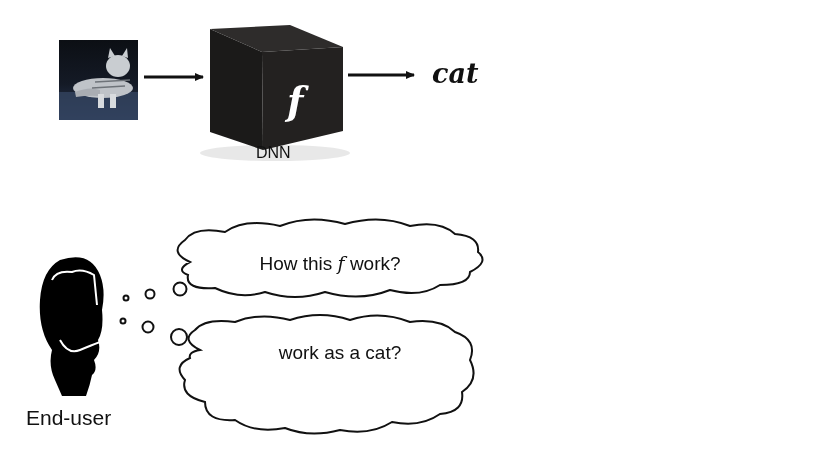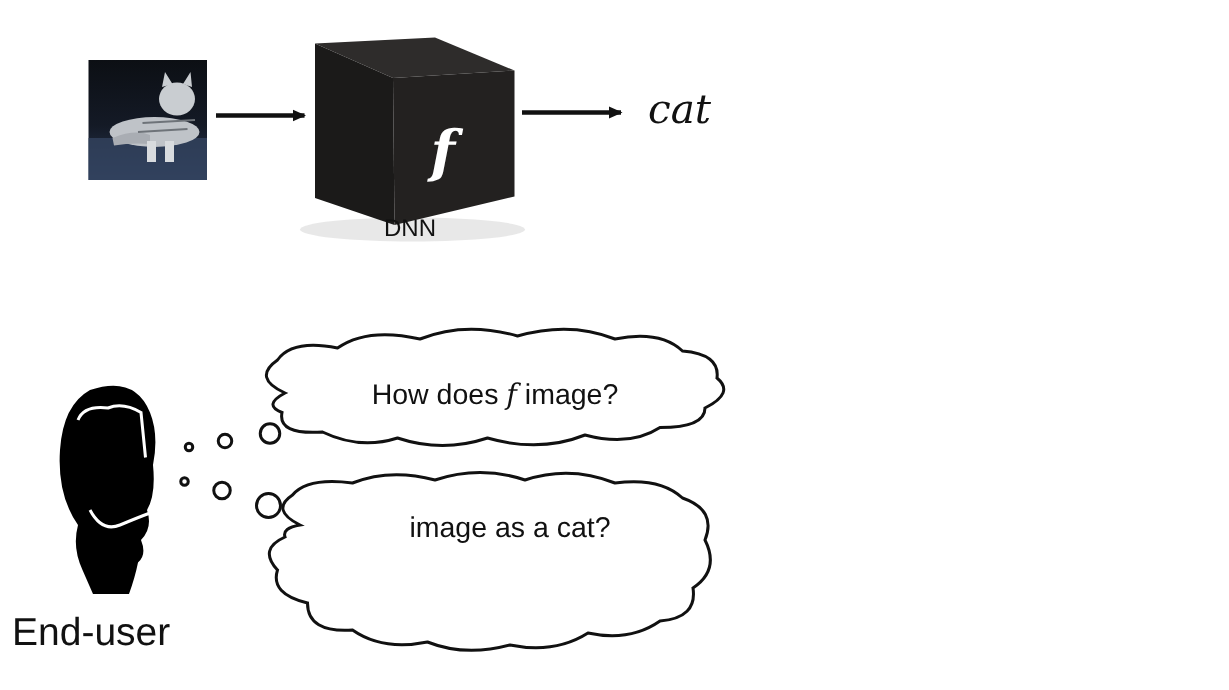--- a/index.html
+++ b/index.html
@@ -1,20 +1,20 @@
 <!DOCTYPE html>
 <html><head>
 <meta charset="utf-8">
 <style>
   html, body { margin:0; padding:0; background:#ffffff; }
   body { width:819px; height:460px; position:relative; overflow:hidden; font-family:"Liberation Sans", sans-serif; }
   .abs { position:absolute; }
   svg.full { position:absolute; left:0; top:0; }
   .lbl { position:absolute; color:#111; font-family:"Liberation Sans", sans-serif; }
-  .cat-out { font-family:"DejaVu Serif", serif; font-style:italic; font-weight:normal; font-size:27px; }
+  .cat-out { font-family:"DejaVu Serif", serif; font-style:italic; font-weight:bold; font-size:27px; }
   .bubble-text { font-size:19px; text-align:center; line-height:24px; color:#111; }
   .mathf { font-family:"DejaVu Serif", serif; font-style:italic; }
 </style>
 </head>
 <body>
 
 <svg class="full" width="819" height="460" viewBox="0 0 819 460">
   <defs>
     <marker id="ah" markerWidth="10" markerHeight="10" refX="8" refY="5" orient="auto" markerUnits="userSpaceOnUse">
       <path d="M0,1 L9,5 L0,9 Z" fill="#111"></path>
@@ -87,21 +87,21 @@
        Q180,396 185,380 Q172,366 190,358
        Q188,352 200,350 Z"></path>
 </svg>
 
 <div class="lbl abs" style="left:287px;top:78px;font-family:'DejaVu Serif',serif;font-style:italic;font-weight:bold;font-size:38px;color:#fff;">f</div>
 
 <div class="lbl abs" style="left:256px;top:144px;font-size:16px;">DNN</div>
 
 <div class="lbl abs cat-out" style="left:432px;top:58px;">cat</div>
 
-<div class="lbl abs" style="left:8px;top:406px;font-size:26px;">End-user</div>
+<div class="lbl abs" style="left:26px;top:406px;font-size:21px;">End-user</div>
 
 <div class="lbl abs bubble-text" style="left:225px;top:251px;width:210px;">
-  <span>How does </span><span class="mathf">f</span><span> image?</span>
+  <span>How this </span><span class="mathf">f</span><span> work?</span>
 </div>
 
 <div class="lbl abs bubble-text" style="left:240px;top:341px;width:200px;">
-  <div>image as a cat?</div>
+  <div>work as a cat?</div>
 </div>
 
 </body></html>

